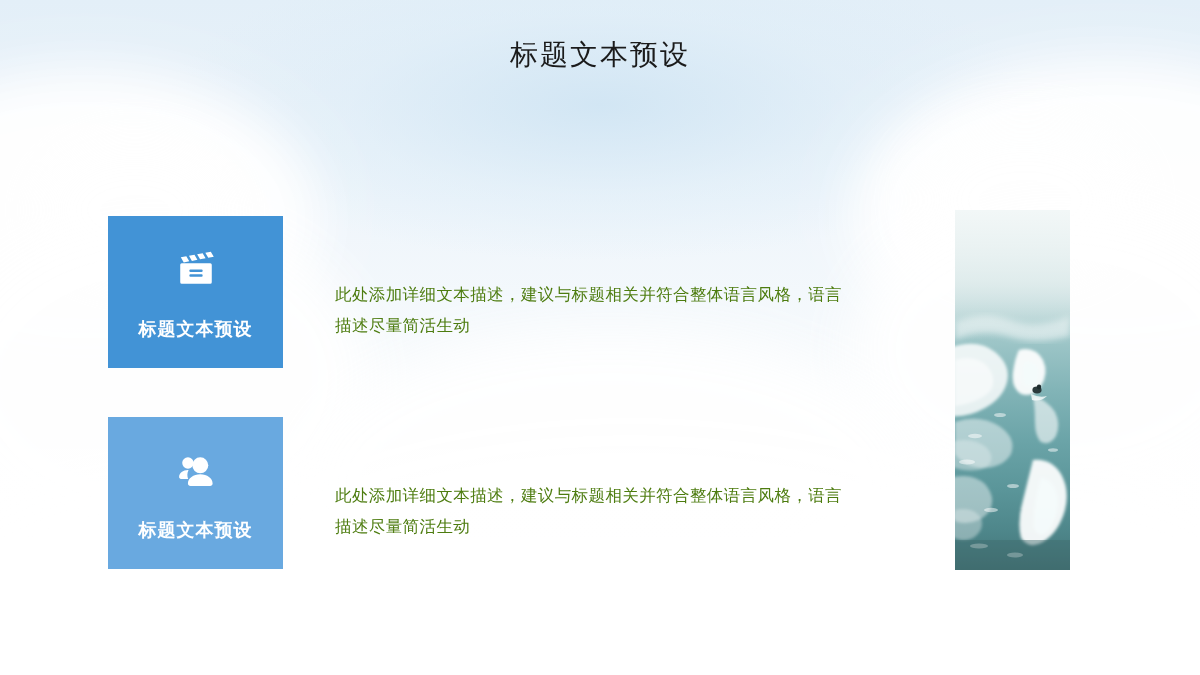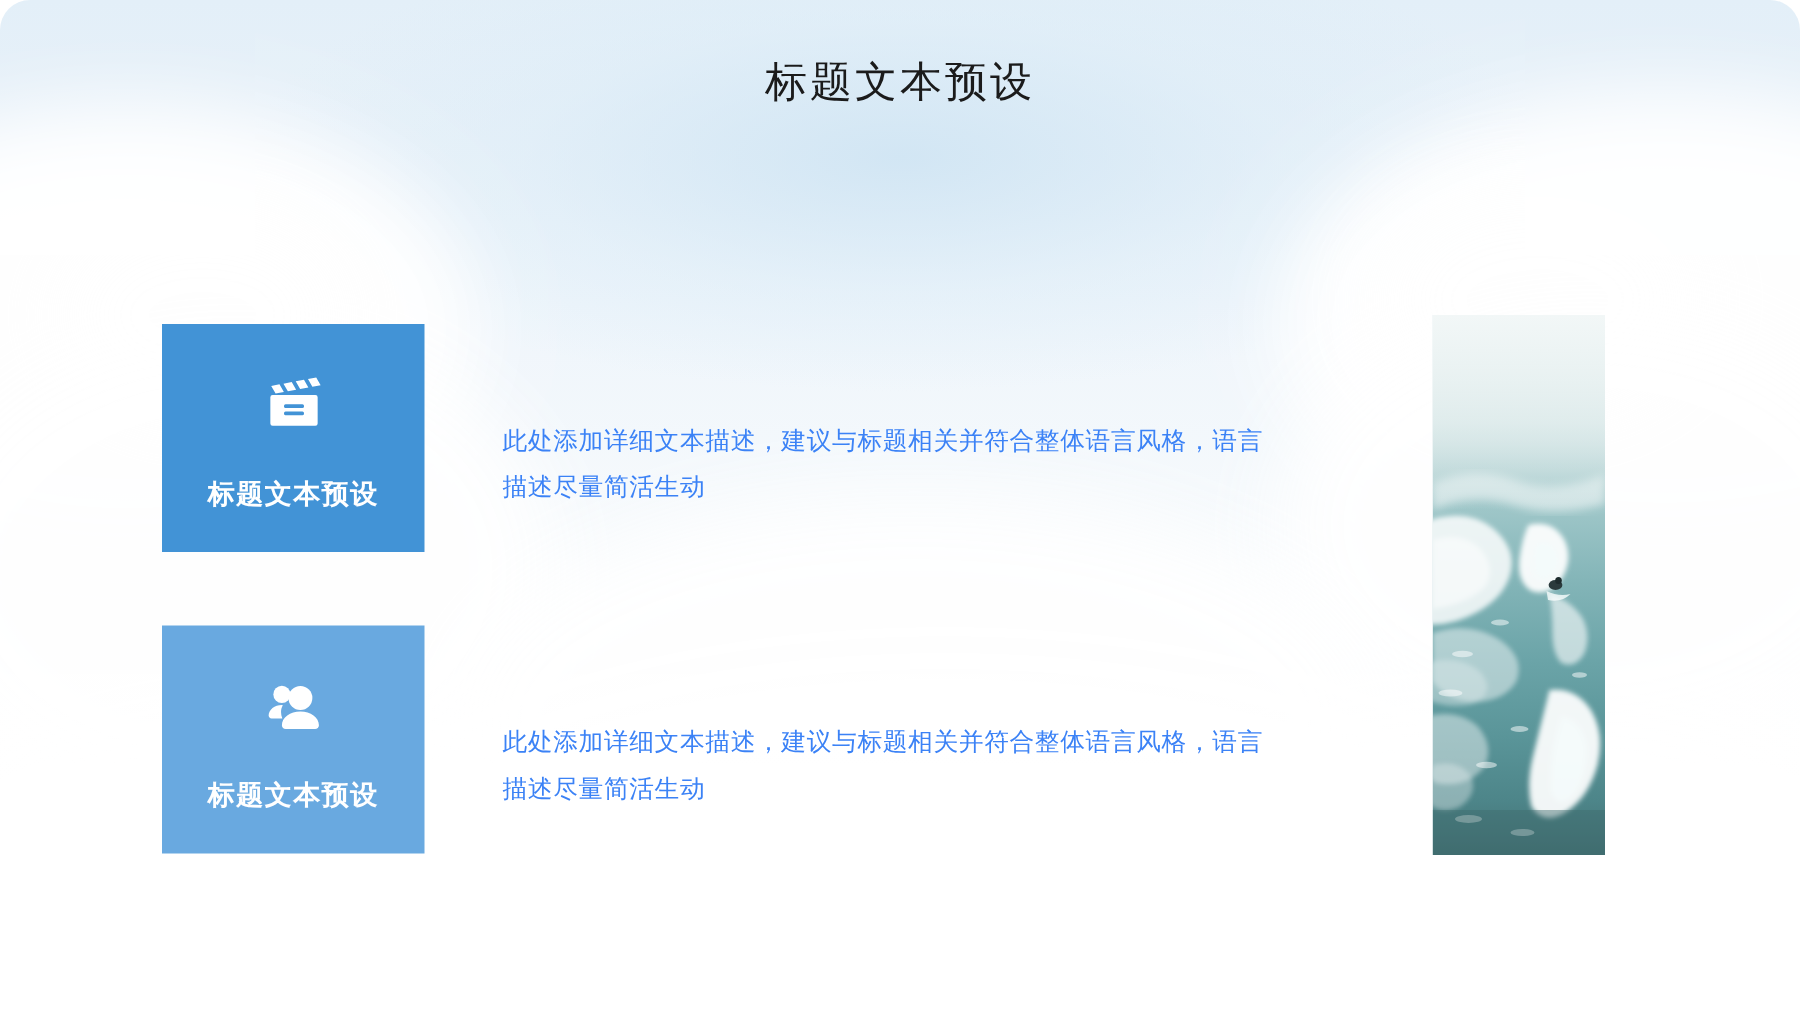--- a/index.html
+++ b/index.html
@@ -8,21 +8,20 @@
     width:1200px; height:675px;
     overflow:hidden;
     font-family:"Liberation Sans","DejaVu Sans",sans-serif;
   }
 
   #slide{
     position:relative;
     width:1200px; height:675px;
     background:#ffffff;
     overflow:hidden;
-    border-radius:20px;
   }
 
   
   .sky{
     position:absolute; inset:0;
     background:
       linear-gradient(180deg,
         #e3eff8 0%,
         #e8f1f9 14%,
         #eef5fb 30%,
@@ -92,21 +91,21 @@
     line-height:1;
   }
 
   
   .body-block{
     position:absolute;
     left:335px;
     width:515px;
     font-size:16.5px;
     line-height:1.85;
-    color:#3b82f6;
+    color:#4d7c0f;
     letter-spacing:.4px;
     z-index:6;
   }
   .body-1{ top:279px; }
   .body-2{ top:480px; }
 
   
   .photo{
     position:absolute;
     left:955px; top:210px;

